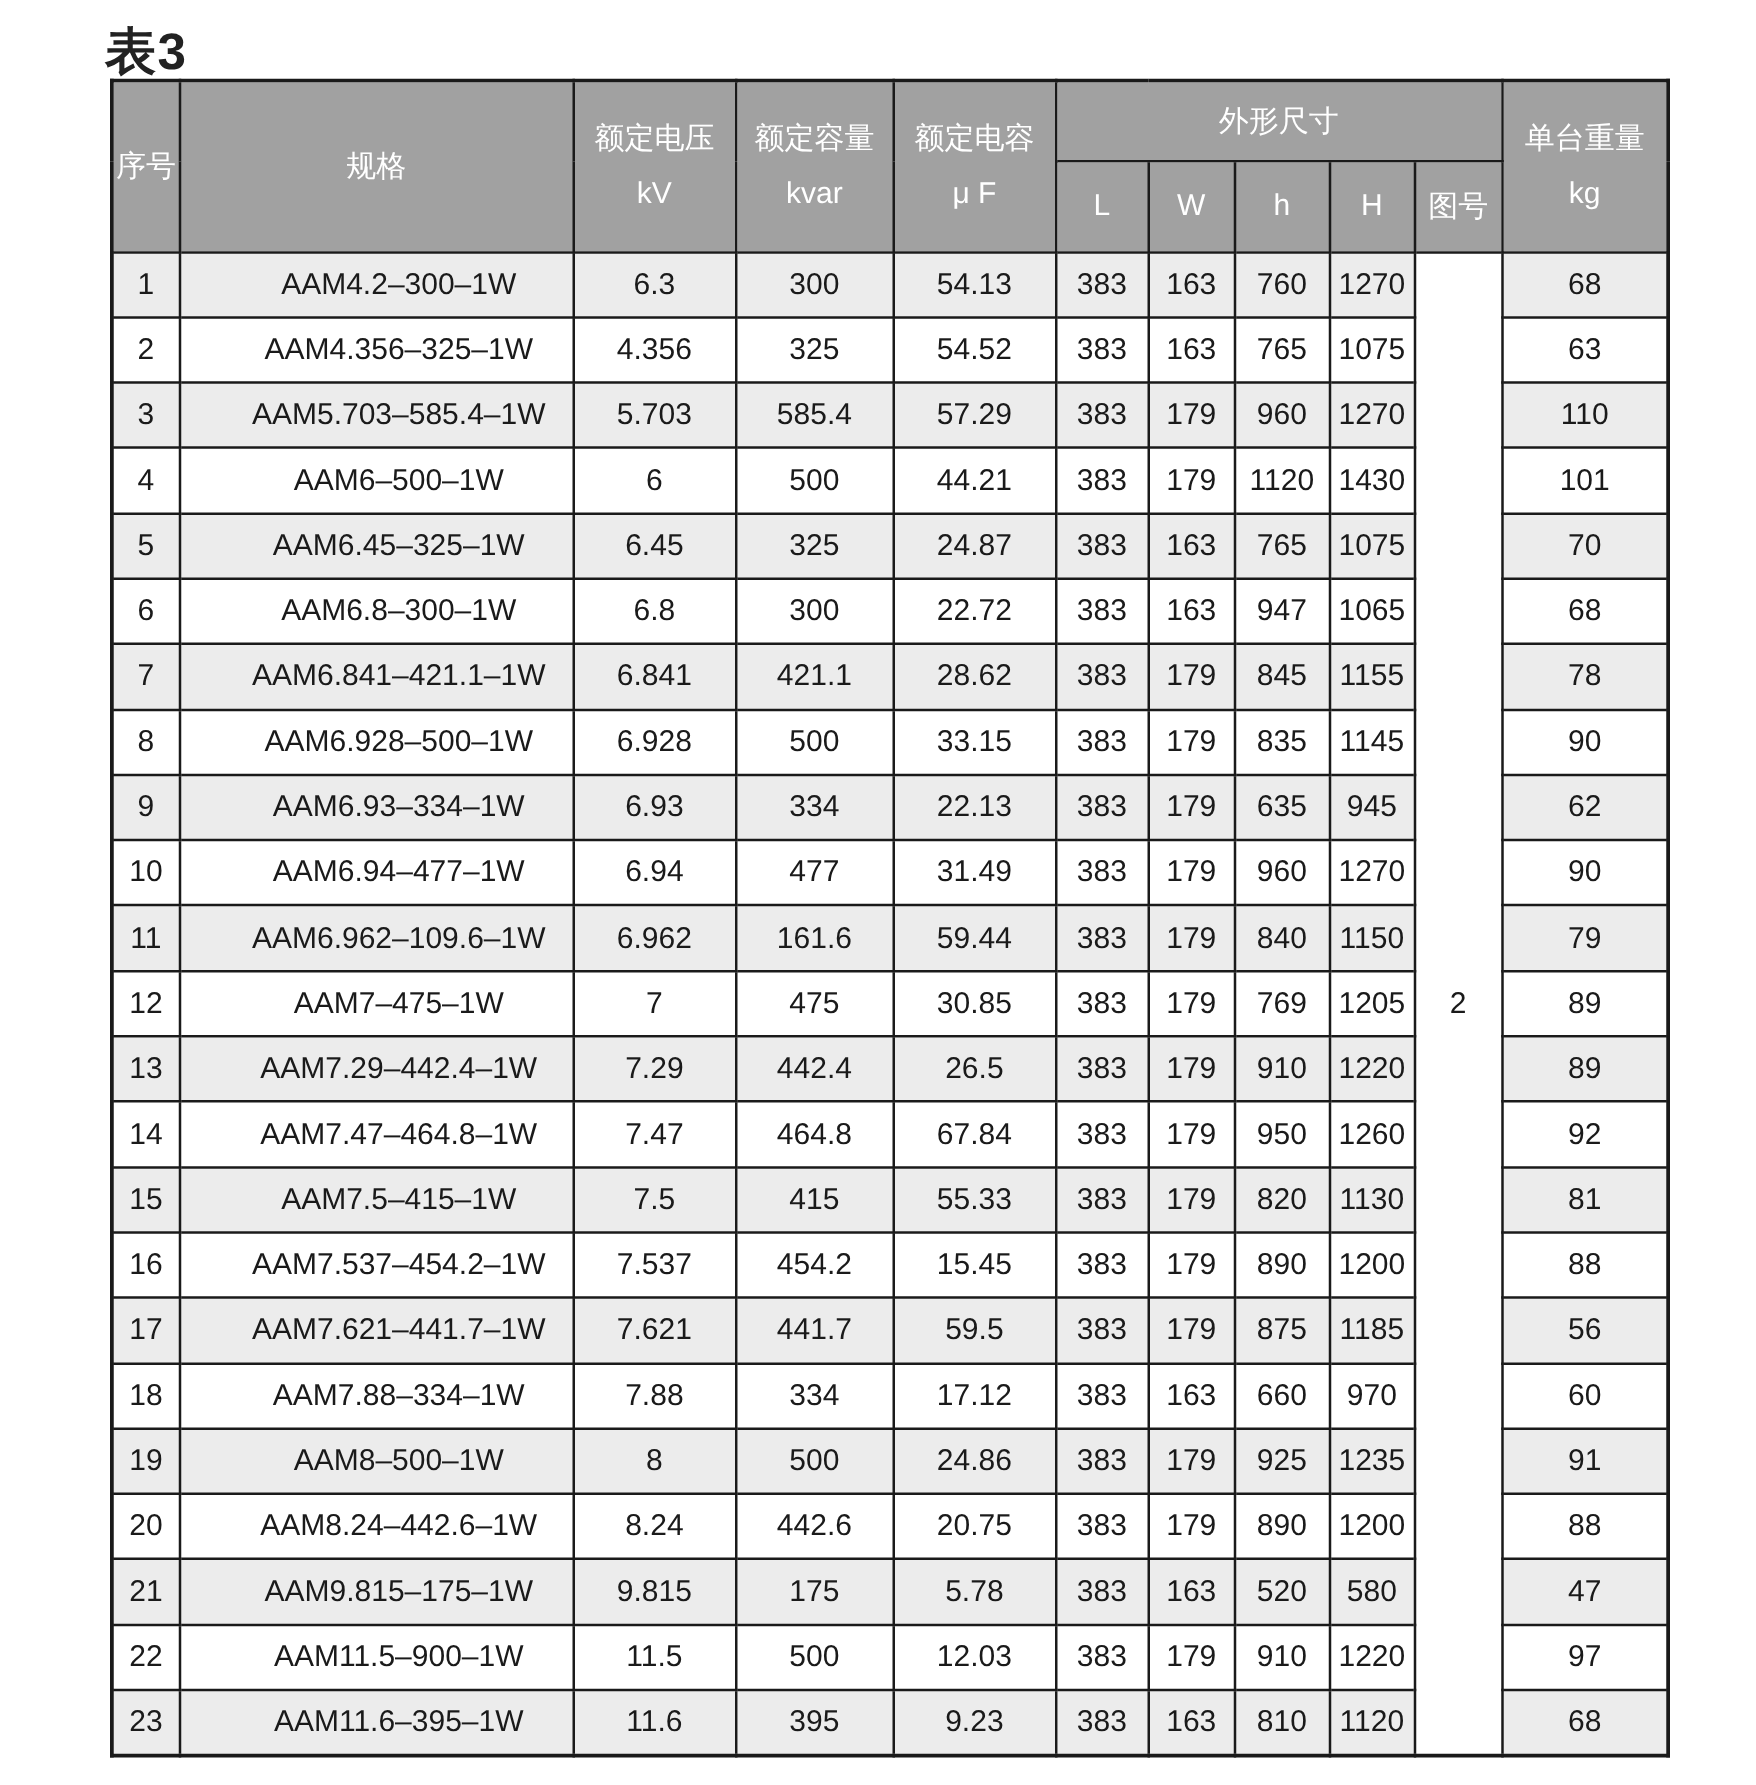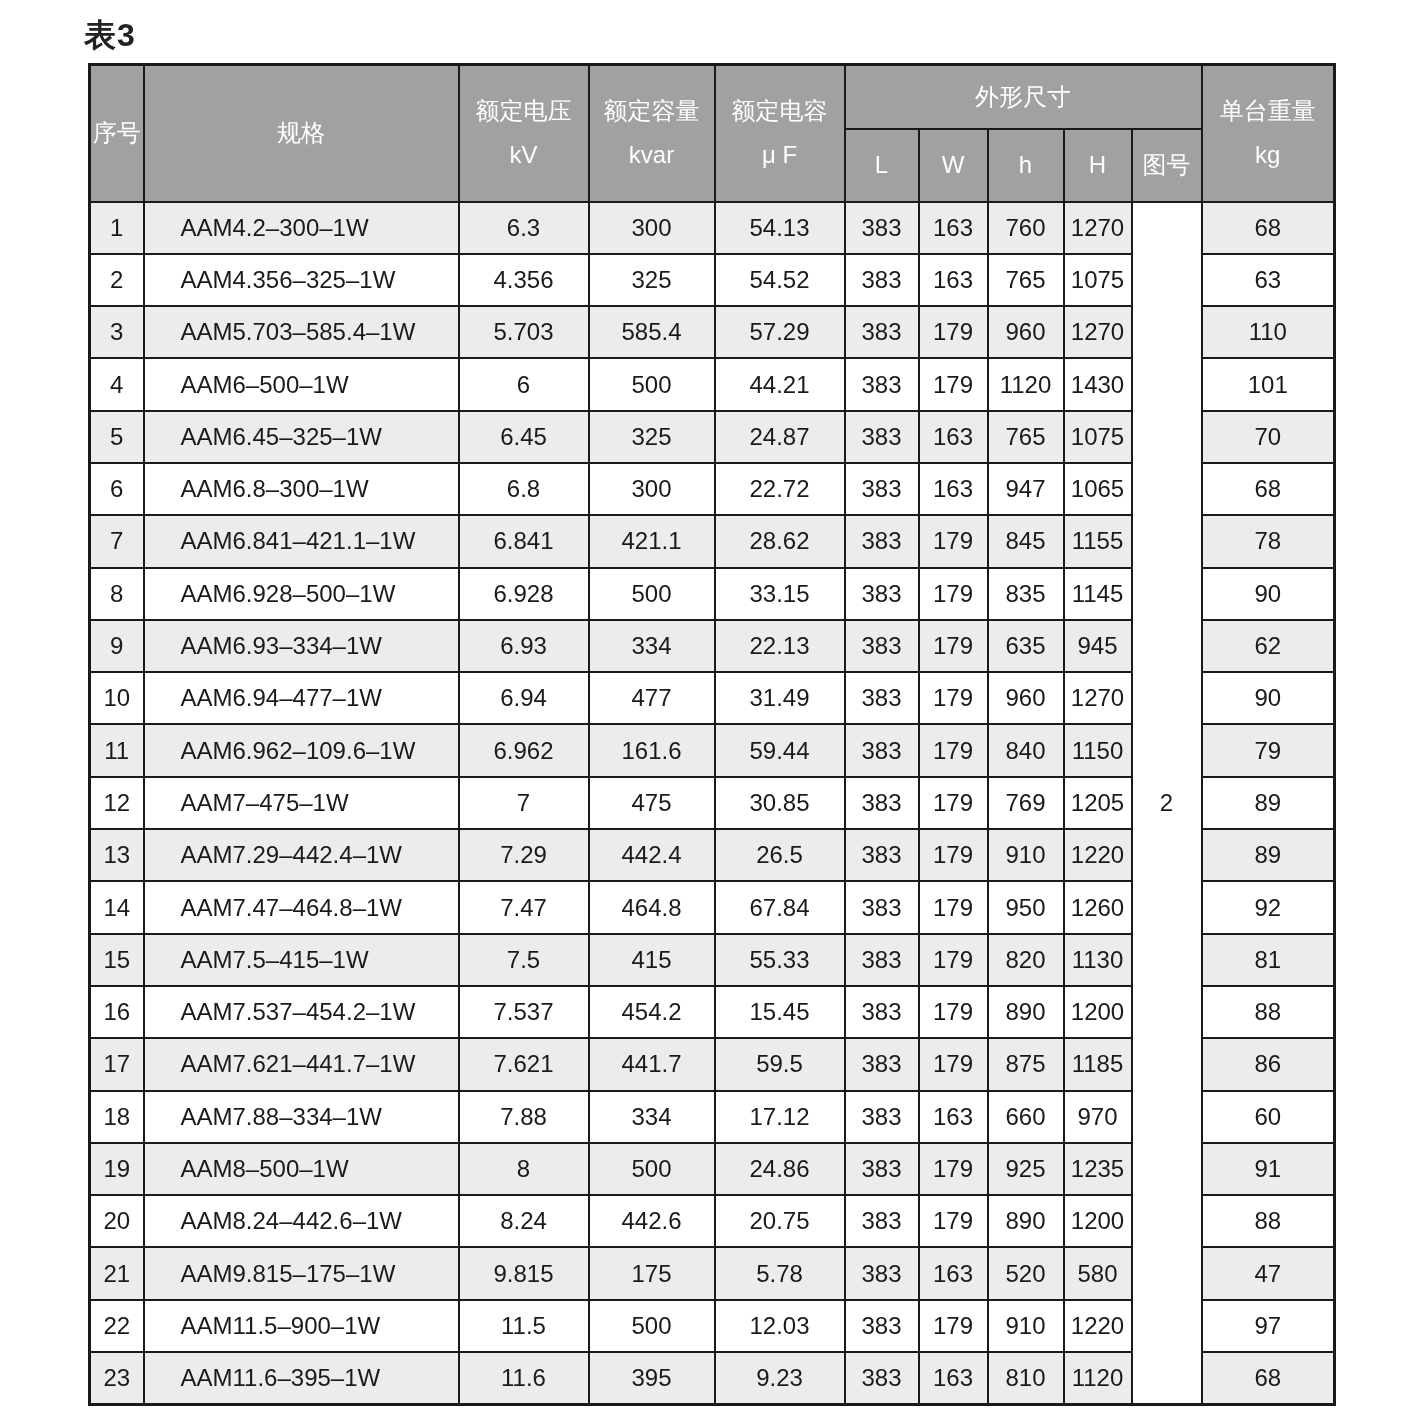--- a/index.html
+++ b/index.html
@@ -18,21 +18,21 @@
     height: 1428px;
     position: relative;
     background: var(--page-bg);
     font-family: "Liberation Sans", "DejaVu Sans", sans-serif;
     color: var(--body-text);
   }
   .page-title {
     position: absolute;
     left: 84px;
     top: 14px;
-    font-size: 32px;
+    font-size: 41px;
     font-weight: bold;
     color: #222222;
     letter-spacing: 1px;
   }
   table.spec-table {
     position: absolute;
     left: 88px;
     top: 63px;
     width: 1245px;
     table-layout: fixed;
@@ -53,21 +53,21 @@
     font-weight: normal;
     font-size: 24px;
   }
   .spec-table thead tr.h1 { height: 64px; }
   .spec-table thead tr.h2 { height: 73px; }
   .hl { display: block; line-height: 44px; }
   .spec-table tbody tr { height: 52.3px; }
   .spec-table tbody tr:nth-child(odd) td { background: var(--row-alt-bg); }
   .spec-table tbody tr:nth-child(even) td { background: var(--row-bg); }
   .spec-table tbody td.c-spec {
-    text-align: left;
+    text-align: center;
     padding-left: 36px;
   }
   .spec-table tbody td.figure-cell {
     background: var(--row-bg) !important;
   }
 </style>
 </head>
 <body>
 
 <div class="page-title">表3</div>
@@ -313,21 +313,21 @@
       <tr>
         <td>17</td>
         <td class="c-spec">AAM7.621–441.7–1W</td>
         <td>7.621</td>
         <td>441.7</td>
         <td>59.5</td>
         <td>383</td>
         <td>179</td>
         <td>875</td>
         <td>1185</td>
-        <td>86</td>
+        <td>56</td>
       </tr>
       <tr>
         <td>18</td>
         <td class="c-spec">AAM7.88–334–1W</td>
         <td>7.88</td>
         <td>334</td>
         <td>17.12</td>
         <td>383</td>
         <td>163</td>
         <td>660</td>

